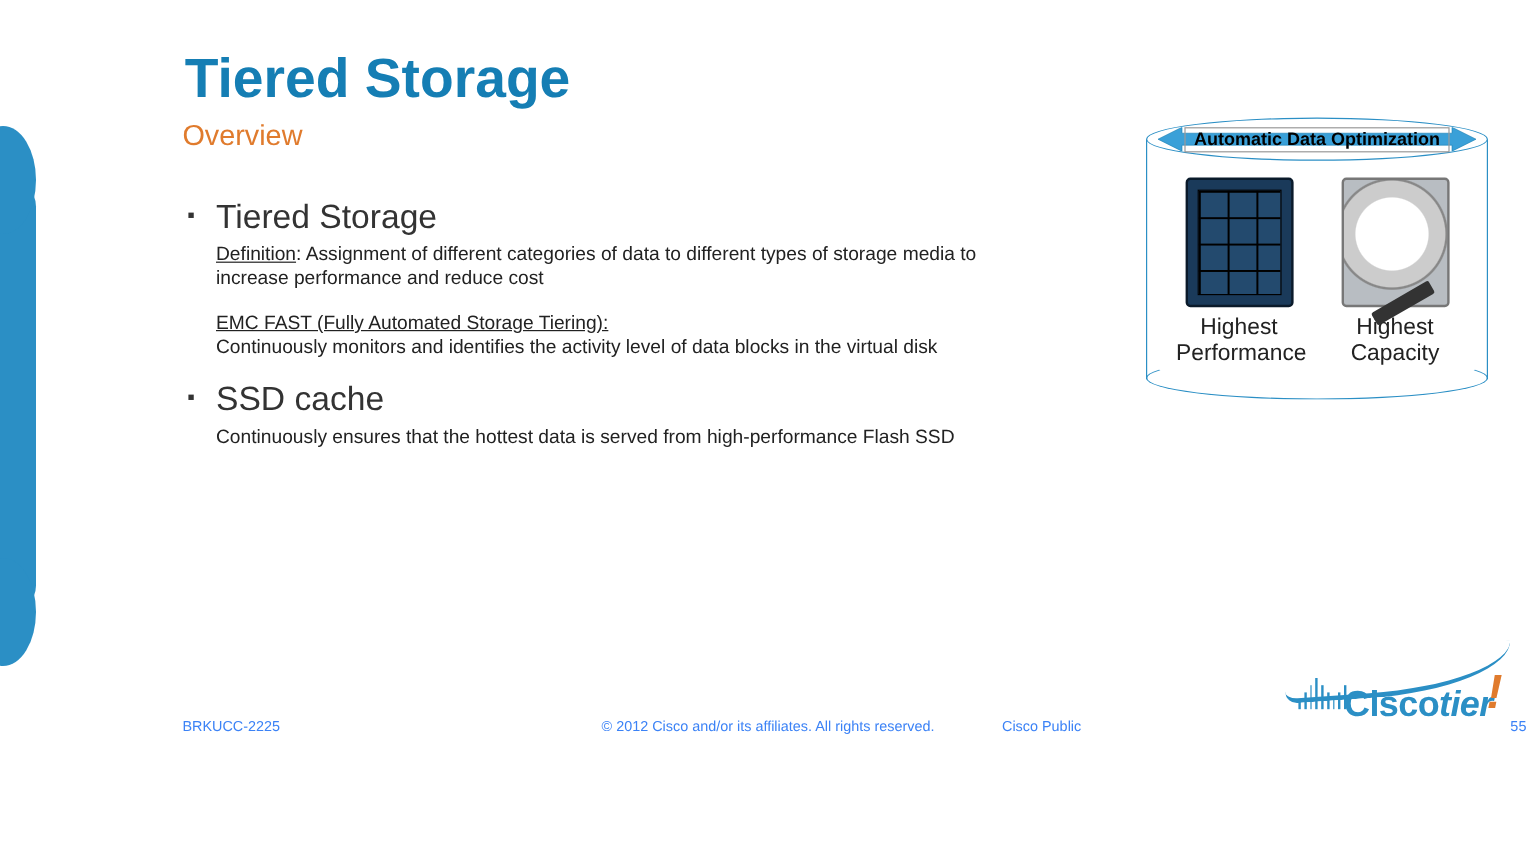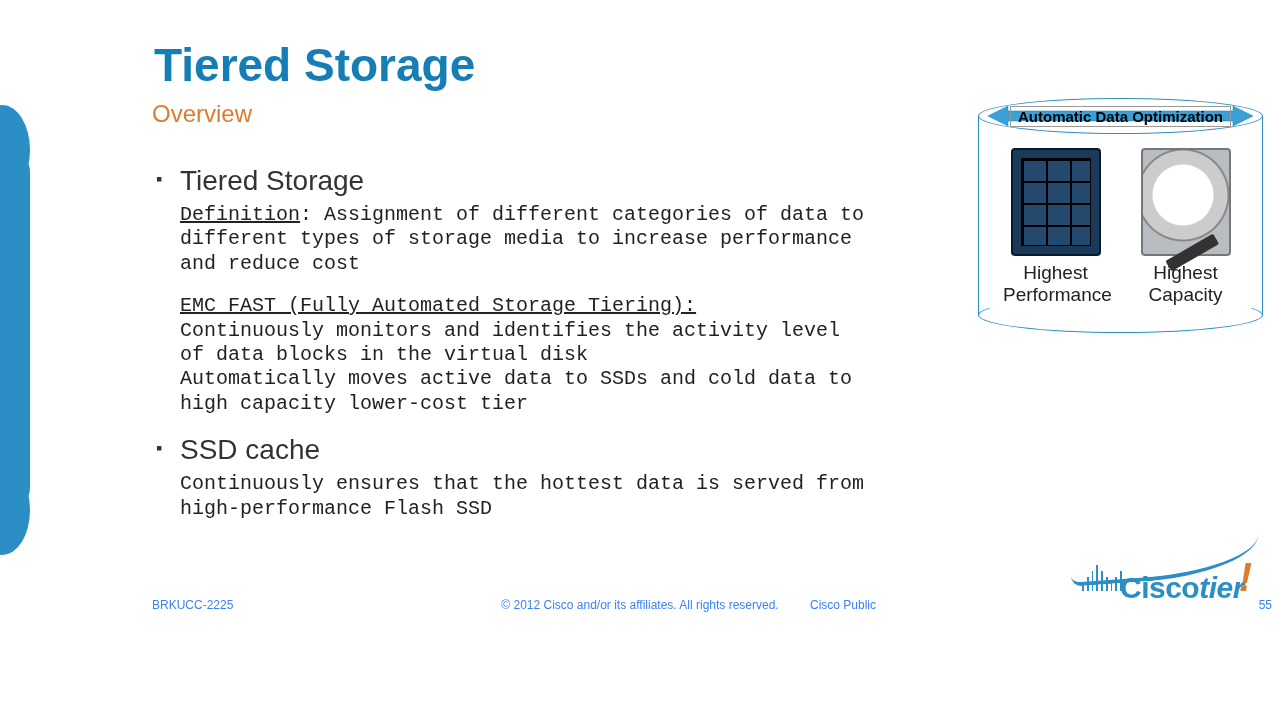--- a/index.html
+++ b/index.html
@@ -10,25 +10,25 @@
   .left-bar { position: absolute; left: 0; top: 150px; width: 30px; height: 360px; background: #2b8fc5; border-top-right-radius: 22px; border-bottom-right-radius: 22px; }
   .left-bar::before { content: ""; position: absolute; left: -25px; top: -45px; width: 55px; height: 90px; background: #2b8fc5; border-radius: 50%; }
   .left-bar::after { content: ""; position: absolute; left: -25px; bottom: -45px; width: 55px; height: 90px; background: #2b8fc5; border-radius: 50%; }
 
   .title { position: absolute; left: 154px; top: 38px; font-size: 46px; font-weight: bold; color: #157eb4; }
   .subtitle { position: absolute; left: 152px; top: 100px; font-size: 24px; color: #e07b2d; text-align: right; }
 
   .content { position: absolute; left: 156px; top: 165px; width: 720px; color: #333; }
   .bullet { font-size: 28px; color: #333; position: relative; padding-left: 24px; margin-bottom: 6px; }
   .bullet::before { content: "\25AA"; position: absolute; left: 0; top: 4px; color: #333; font-size: 18px; }
-  .para { font-size: 20px; line-height: 1.22; color: #222; padding-left: 24px; margin-top: 4px; margin-bottom: 18px; font-family: Liberation Mono, monospace; }
+  .para { font-size: 16px; line-height: 1.22; color: #222; padding-left: 24px; margin-top: 4px; margin-bottom: 18px; }
   .u { text-decoration: underline; }
 
   
-  .diagram { position: absolute; right: 17px; top: 98px; width: 285px; height: 235px; }
+  .diagram { position: absolute; right: 40px; top: 98px; width: 285px; height: 235px; }
   .cyl-top { position: absolute; left: 0; top: 0; width: 285px; height: 36px; border: 1px solid #2b8fc5; border-radius: 50%; background: #fff; z-index: 2; }
   .cyl-body { position: absolute; left: 0; top: 18px; width: 285px; height: 200px; border-left: 1px solid #2b8fc5; border-right: 1px solid #2b8fc5; }
   .cyl-bot { position: absolute; left: 0; bottom: 0; width: 285px; height: 36px; border: 1px solid #2b8fc5; border-radius: 50%; border-top-color: transparent; }
   .arrow-band { position: absolute; left: 10px; top: 8px; width: 265px; height: 20px; z-index: 3; }
   .arrow-band svg { width: 100%; height: 100%; }
   .ado-label { position: absolute; left: 32px; top: 8px; width: 221px; text-align: center; font-size: 15px; font-weight: bold; color: #000; z-index: 4; border: 1px solid #999; background: rgba(255,255,255,0.0); padding: 1px 0; }
   .device { position: absolute; top: 50px; width: 105px; text-align: center; z-index: 3; }
   .device.ssd { left: 25px; }
   .device.hdd { right: 25px; }
   .device .pic { width: 90px; height: 108px; margin: 0 auto 6px; position: relative; }
@@ -37,21 +37,21 @@
       background-image: linear-gradient(#000 2px, transparent 2px), linear-gradient(90deg, #000 2px, transparent 2px);
       background-size: 24px 22px; background-color: #234a6e; border: 1px solid #000; }
   .hdd .pic { background: radial-gradient(circle at 40px 45px, #fff 0 30px, #ccc 31px 44px, #888 45px 46px, transparent 47px), #b8bdc2; border: 2px solid #777; border-radius: 4px; }
   .hdd .pic::after { content: ""; position: absolute; right: 10px; bottom: 10px; width: 55px; height: 12px; background: #333; transform: rotate(-30deg); transform-origin: right bottom; border-radius: 2px; }
   .dev-label { font-size: 19px; line-height: 1.15; color: #222; }
 
   
   .footer { position: absolute; left: 0; right: 0; bottom: 12px; height: 40px; font-size: 12px; color: #3b82f6; }
   .footer .code { position: absolute; left: 152px; bottom: 6px; }
   .footer .copy { position: absolute; left: 0; right: 0; bottom: 6px; text-align: center; }
-  .footer .pub  { position: absolute; left: 810px; bottom: 6px; }
+  .footer .pub  { position: absolute; left: 835px; bottom: 6px; }
   .footer .page { position: absolute; right: 8px; bottom: 6px; text-align: right; }
 
   
   .logo { position: absolute; right: 28px; bottom: 18px; width: 170px; height: 55px; }
   .logo .word { font-size: 30px; font-weight: bold; color: #2b8fc5; position: absolute; left: 38px; top: 14px; letter-spacing: -0.5px; }
   .logo .word i { font-style: italic; }
   .logo .bars { position: absolute; left: 0; top: 6px; width: 40px; height: 28px; display: flex; align-items: flex-end; gap: 3px; }
   .logo .bars span { width: 3px; background: #2b8fc5; display: inline-block; }
   .logo .excl { position: absolute; right: 0; top: -2px; font-size: 40px; font-weight: bold; color: #e07b2d; font-style: italic; }
   .swoosh { position: absolute; right: 20px; bottom: 50px; width: 190px; height: 40px; border-bottom: 4px solid #2b8fc5; border-radius: 0 0 120px 10px / 0 0 40px 10px; transform: rotate(-4deg); }
@@ -67,21 +67,20 @@
   <div class="subtitle">Overview</div>
 
   <div class="content">
     <div class="bullet">Tiered Storage</div>
     <div class="para">
       <span class="u">Definition</span><span>: Assignment of different categories of data to different types of storage media to increase performance and reduce cost</span>
     </div>
     <div class="para">
       <span class="u">EMC FAST (Fully Automated Storage Tiering):</span><br>
       <span>Continuously monitors and identifies the activity level of data blocks in the virtual disk</span><br>
-      <span>Automatically moves active data to SSDs and cold data to high capacity lower-cost tier</span>
     </div>
     <div class="bullet">SSD cache</div>
     <div class="para">Continuously ensures that the hottest data is served from high-performance Flash SSD</div>
   </div>
 
   <div class="diagram">
     <div class="cyl-top"></div>
     <div class="cyl-body"></div>
     <div class="cyl-bot"></div>
     <div class="arrow-band">

